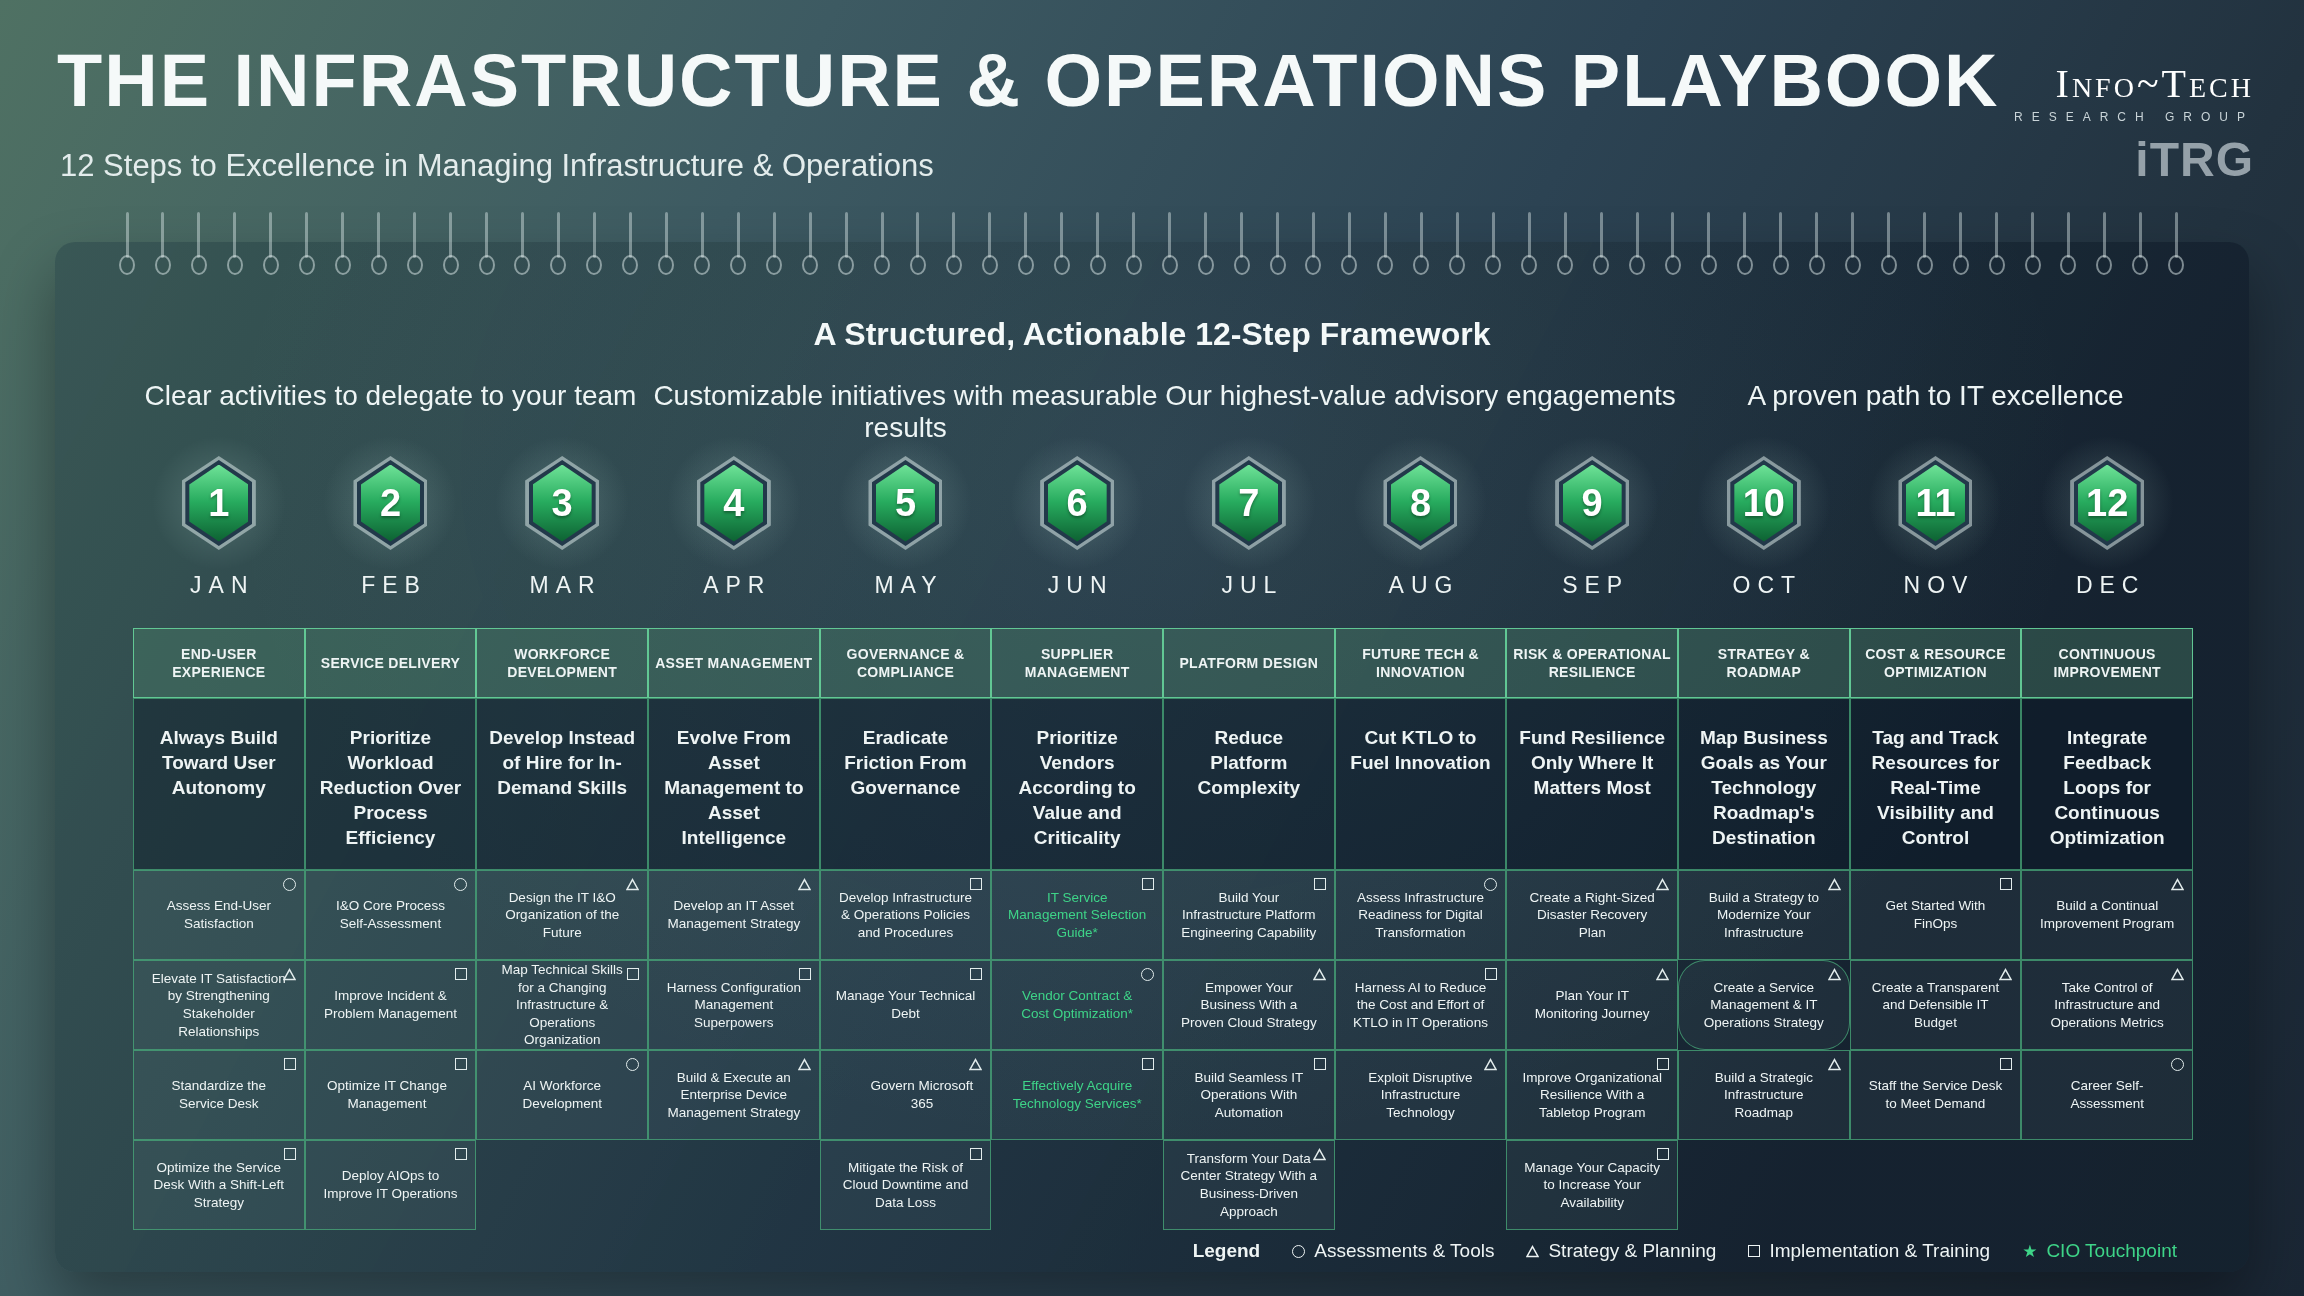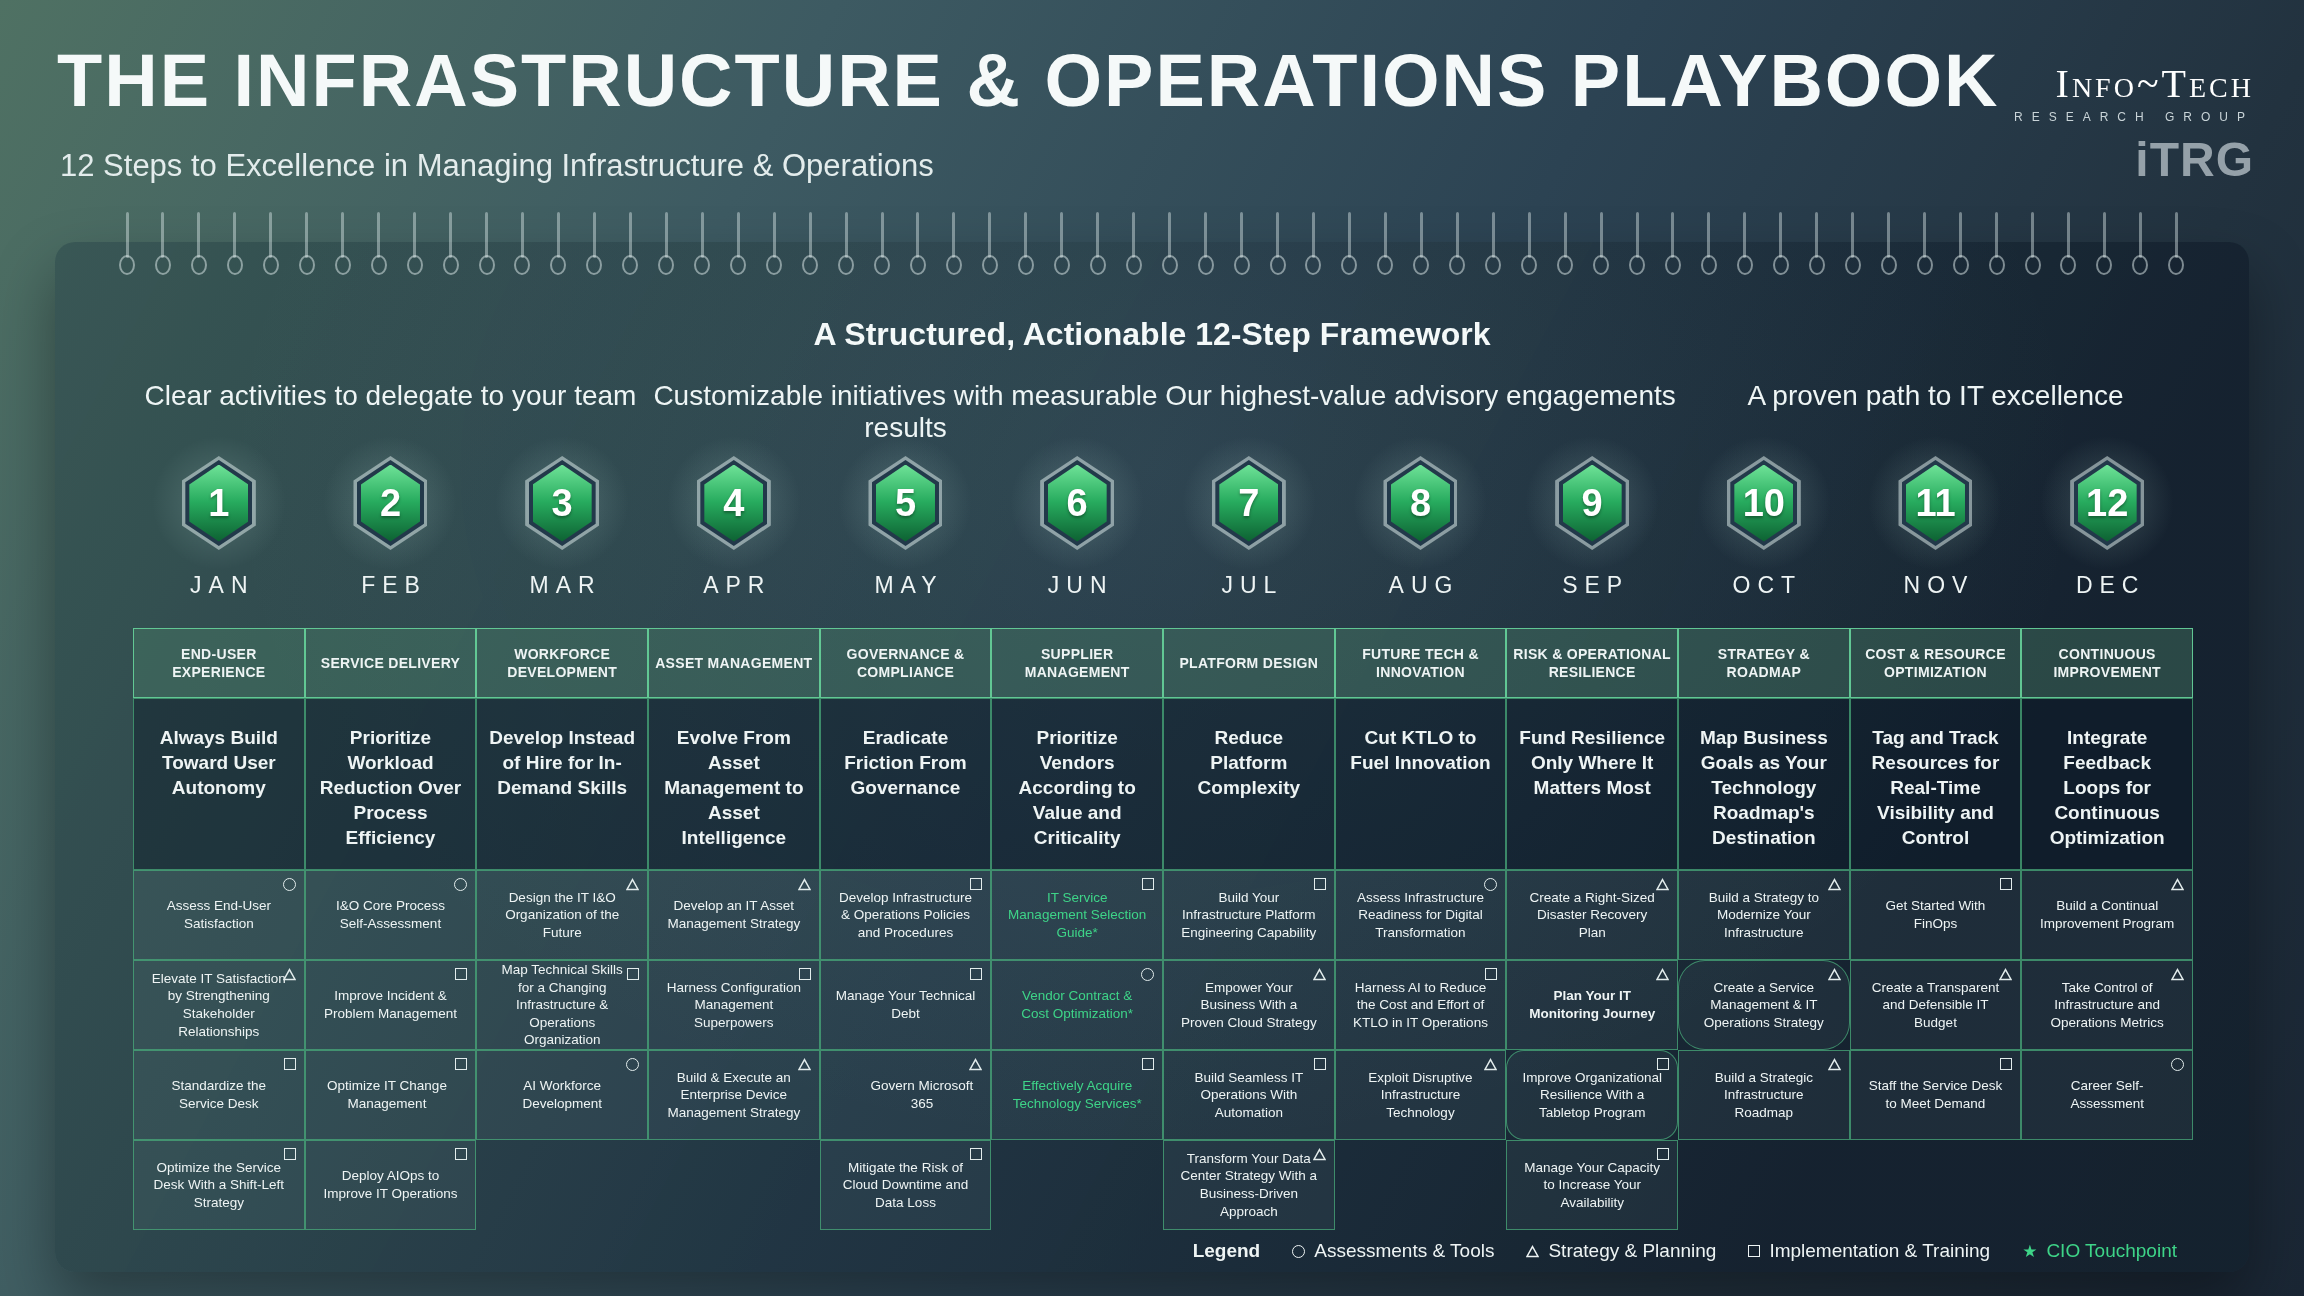--- a/index.html
+++ b/index.html
@@ -607,29 +607,29 @@
         <div class="cell cat-cell" style="grid-area: 1 / 9;">RISK &amp; OPERATIONAL RESILIENCE</div>
         <div class="cell stmt-cell" style="grid-area: 2 / 9;">Fund Resilience Only Where It Matters Most</div>
         <div class="cell act-cell" style="grid-area: 3 / 9;">
           <span class="act-label">Create a Right-Sized Disaster Recovery Plan</span>
           <span class="shape shape-triangle">
             <svg width="13" height="13" viewBox="0 0 13 13">
               <path d="M6.5 1.6 L12 11.4 L1 11.4 Z" fill="none" stroke="currentColor" stroke-width="1.5"></path>
             </svg>
           </span>
         </div>
-        <div class="cell act-cell" style="grid-area: 4 / 9; font-weight: bold;">
+        <div class="cell act-cell" style="grid-area: 4 / 9;">
           <span class="act-label">Plan Your IT Monitoring Journey</span>
           <span class="shape shape-triangle">
             <svg width="13" height="13" viewBox="0 0 13 13">
               <path d="M6.5 1.6 L12 11.4 L1 11.4 Z" fill="none" stroke="currentColor" stroke-width="1.5"></path>
             </svg>
           </span>
         </div>
-        <div class="cell act-cell" style="grid-area: 5 / 9; border-radius: 18px;">
+        <div class="cell act-cell" style="grid-area: 5 / 9;">
           <span class="act-label">Improve Organizational Resilience With a Tabletop Program</span>
           <span class="shape shape-square"></span>
         </div>
         <div class="cell act-cell" style="grid-area: 6 / 9;">
           <span class="act-label">Manage Your Capacity to Increase Your Availability</span>
           <span class="shape shape-square"></span>
         </div>
         <div class="cell cat-cell" style="grid-area: 1 / 10;">STRATEGY &amp; ROADMAP</div>
         <div class="cell stmt-cell" style="grid-area: 2 / 10;">Map Business Goals as Your Technology Roadmap's Destination</div>
         <div class="cell act-cell" style="grid-area: 3 / 10;">

